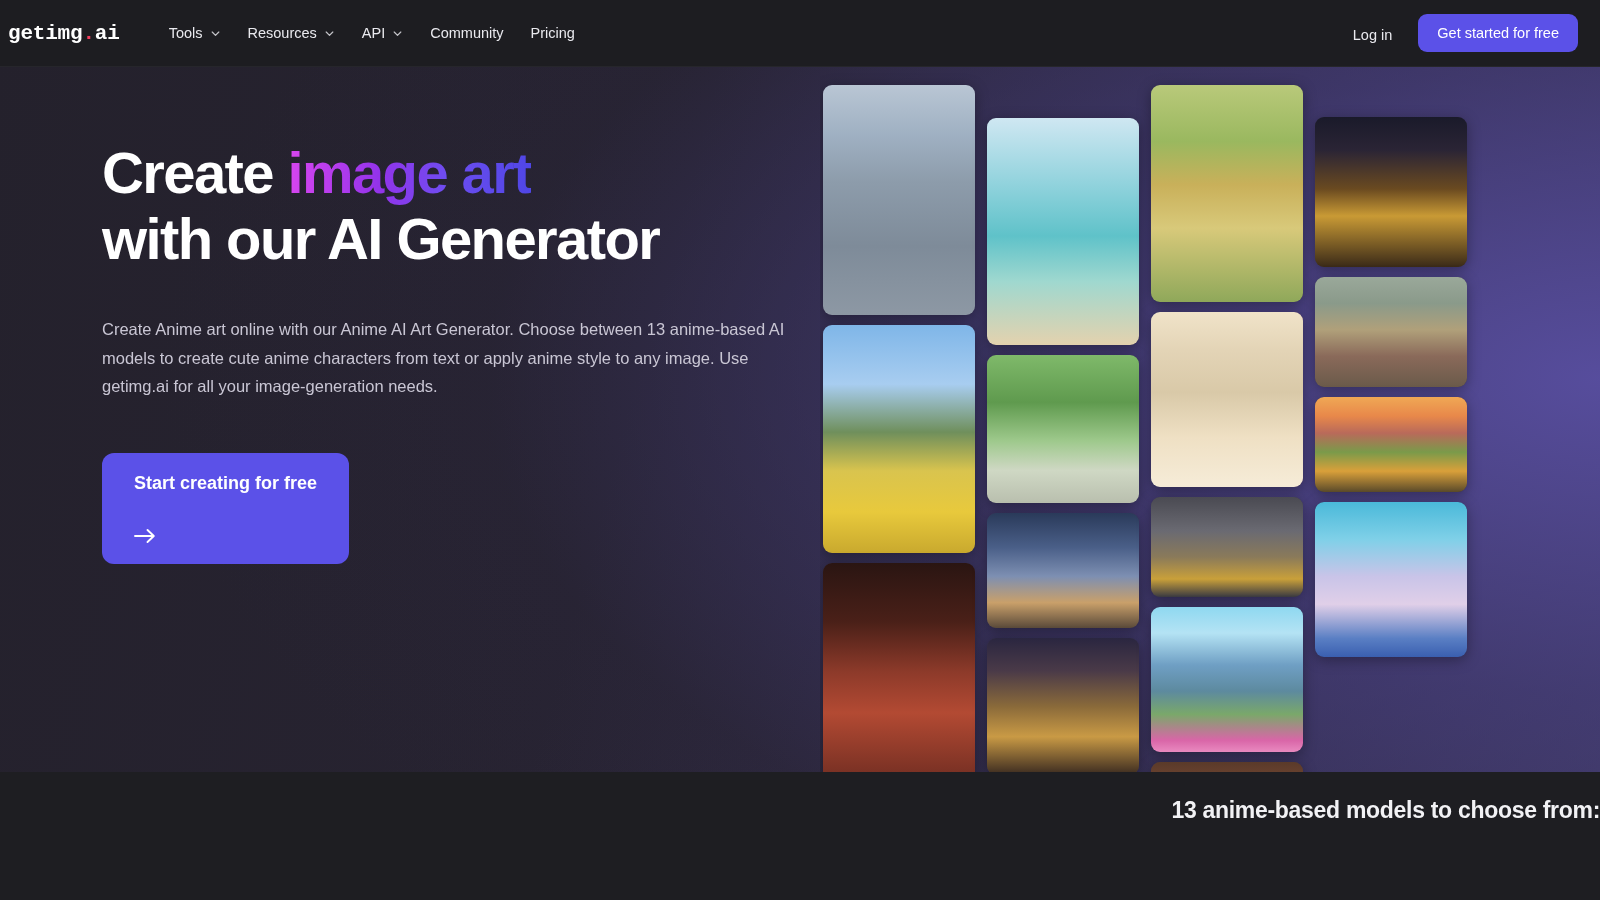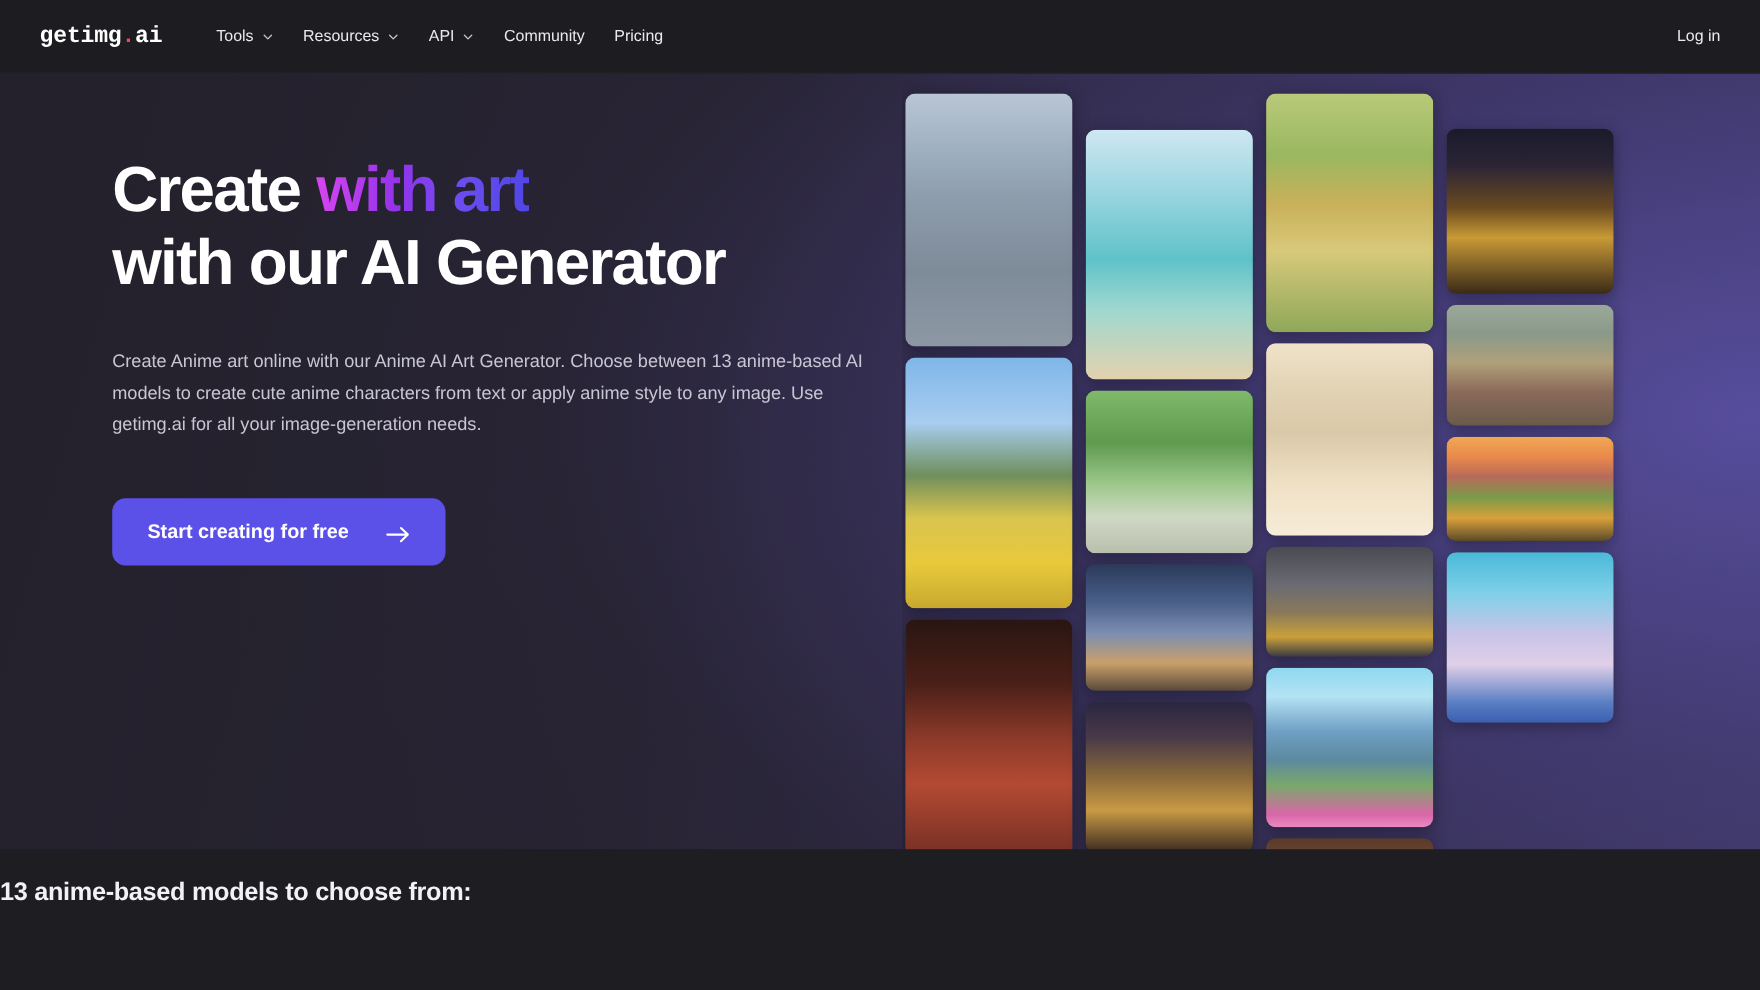--- a/index.html
+++ b/index.html
@@ -20,21 +20,21 @@
   }
   
   #header {
     position:absolute; top:0; left:0; width:1600px; height:67px;
     background:#1d1d21;
     display:flex; align-items:center;
     z-index:40;
     border-bottom:1px solid #26262b;
   }
   #logo {
-    margin-left:36px;
+    margin-left:8px;
     font-family:"Liberation Mono", monospace;
     font-size:21px; font-weight:700; letter-spacing:-.2px;
     display:flex; align-items:center; cursor:pointer;
   }
   #logo .dot { color:#f43f5e; }
   #nav { display:flex; align-items:flex-start; margin-left:37px; gap:3px; }
   .nav-item {
     display:flex; align-items:center; gap:7px;
     font-size:14.5px; color:#e9e9ee;
     padding:9px 12px; border-radius:7px; cursor:pointer;
@@ -58,42 +58,42 @@
     background:linear-gradient(92deg,#d946ef 0%,#9333ea 38%,#6d4df0 66%,#4f46e5 100%);
     -webkit-background-clip:text; background-clip:text;
     -webkit-text-fill-color:transparent; color:transparent;
   }
   #hero-desc {
     margin-top:43px; width:690px;
     font-size:16.5px; line-height:1.75; color:#c9c6d4;
   }
   #hero-cta {
     margin-top:52px;
-    display:inline-flex; align-items:flex-end; gap:34px;
+    display:inline-flex; align-items:flex-start; gap:34px;
     background:#5b51e8; color:#fff;
     font-size:18px; font-weight:600;
     padding:20px 32px; border-radius:12px;
-    border:none; cursor:pointer; font-family:inherit;
+    border:none; cursor:pointer; font-family:inherit;flex-direction:column;
   }
   #hero-note { margin-top:18px; font-size:12.5px; color:#b3b0c0; }
   
   #gallery { position:absolute; left:820px; top:0; width:780px; height:790px; z-index:5; overflow:hidden; }
   .g-col { position:absolute; top:0; }
   .g-tile {
     position:absolute; border-radius:9px; overflow:hidden;
     background:#3a3552; box-shadow:0 3px 14px rgba(0,0,0,.34);
   }
   .g-tile .art { position:absolute; inset:0; }
   
   #models-section {
     position:absolute; left:0; top:772px; width:1600px; height:128px;
     background:#1e1e22; z-index:20;
   }
   #models-title {
-    text-align:left; margin-top:25px;
+    text-align:right; margin-top:25px;
     font-size:23px; font-weight:700; color:#f2f2f5; letter-spacing:-.3px;
   }
   #models-strip {
     position:absolute; top:849px; left:0; width:1600px;
     display:flex; justify-content:center; gap:21px;
   }
   .model-card {
     width:153px; height:88px; border-radius:9px; overflow:hidden;
     display:flex; cursor:pointer; box-shadow:0 2px 8px rgba(0,0,0,.4);
     background:#2a2a30;
@@ -135,26 +135,27 @@
     <div class="nav-item">
       <span>Community</span>
     </div>
     <div class="nav-item">
       <span>Pricing</span>
     </div>
   </nav>
 
   <div id="header-right">
     <div id="login-link">Log in</div>
+    <button id="cta-header">Get started for free</button>
   </div>
 </div>
 
 <div id="hero">
   <h1 id="hero-title">
-    <span>Create </span><span class="grad">with art</span><br>
+    <span>Create </span><span class="grad">image art</span><br>
     <span>with our AI Generator</span>
   </h1>
 
   <p id="hero-desc">Create Anime art online with our Anime AI Art Generator. Choose between 13 anime-based AI models to create cute anime characters from text or apply anime style to any image. Use getimg.ai for all your image-generation needs.</p>
 
   <button id="hero-cta">
     <span>Start creating for free</span>
     <svg width="22" height="16" viewBox="0 0 22 16">
       <path d="M1 8h18M13.5 2L19.8 8l-6.3 6" stroke="#fff" stroke-width="1.9" fill="none" stroke-linecap="round" stroke-linejoin="round"></path>
     </svg>

